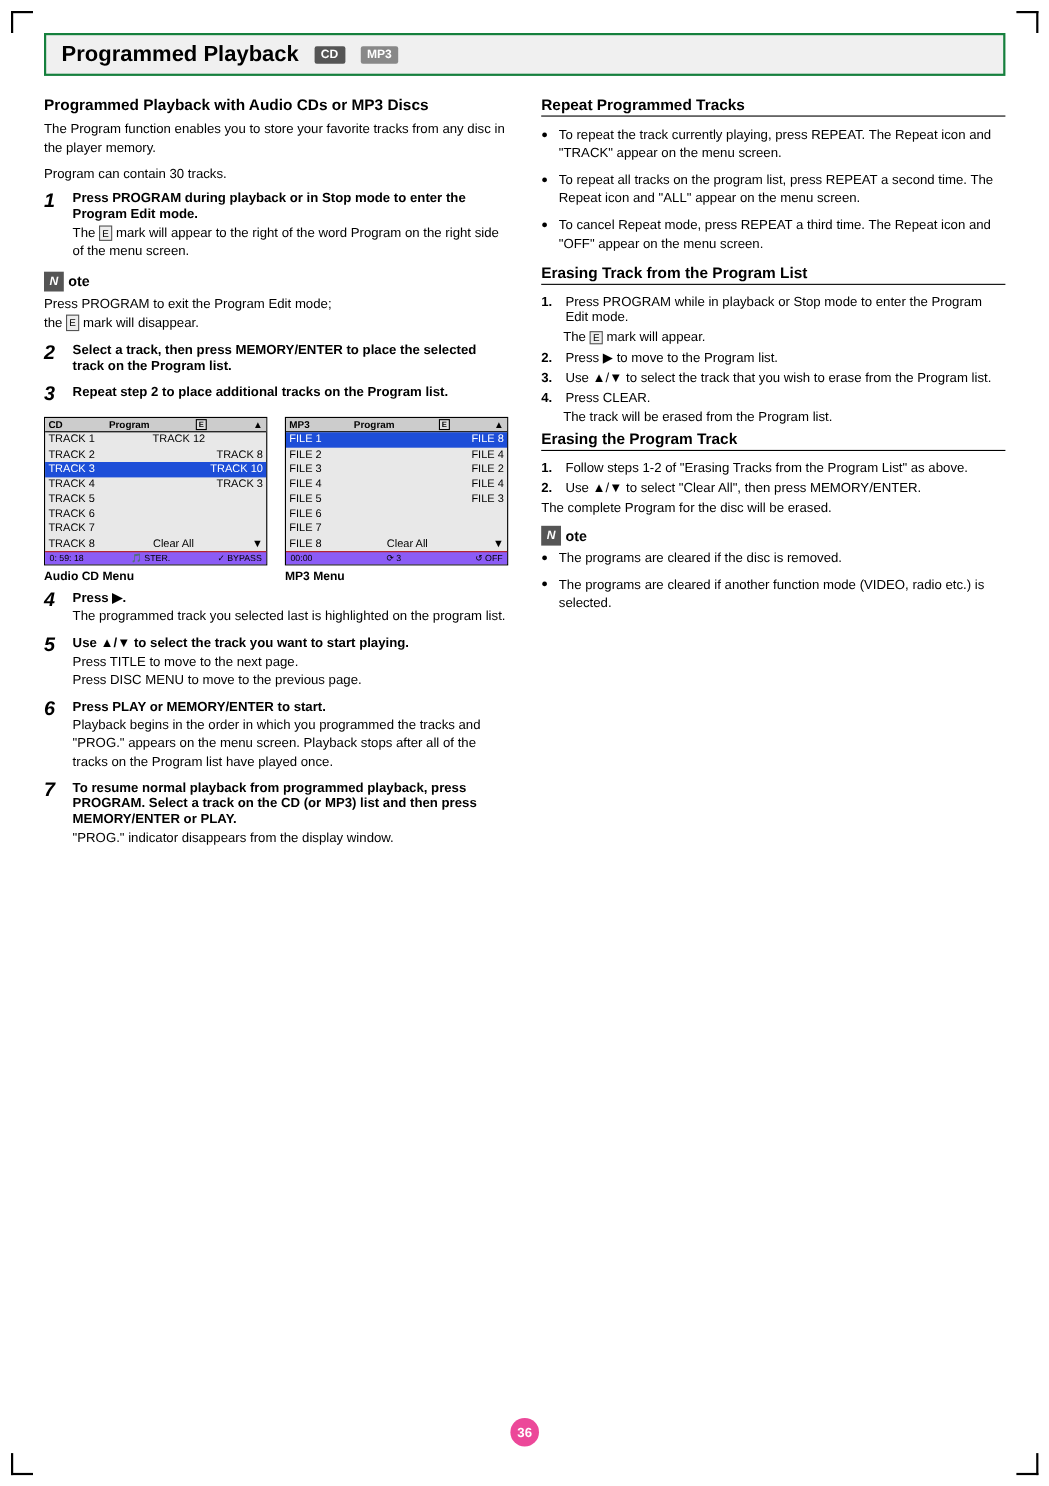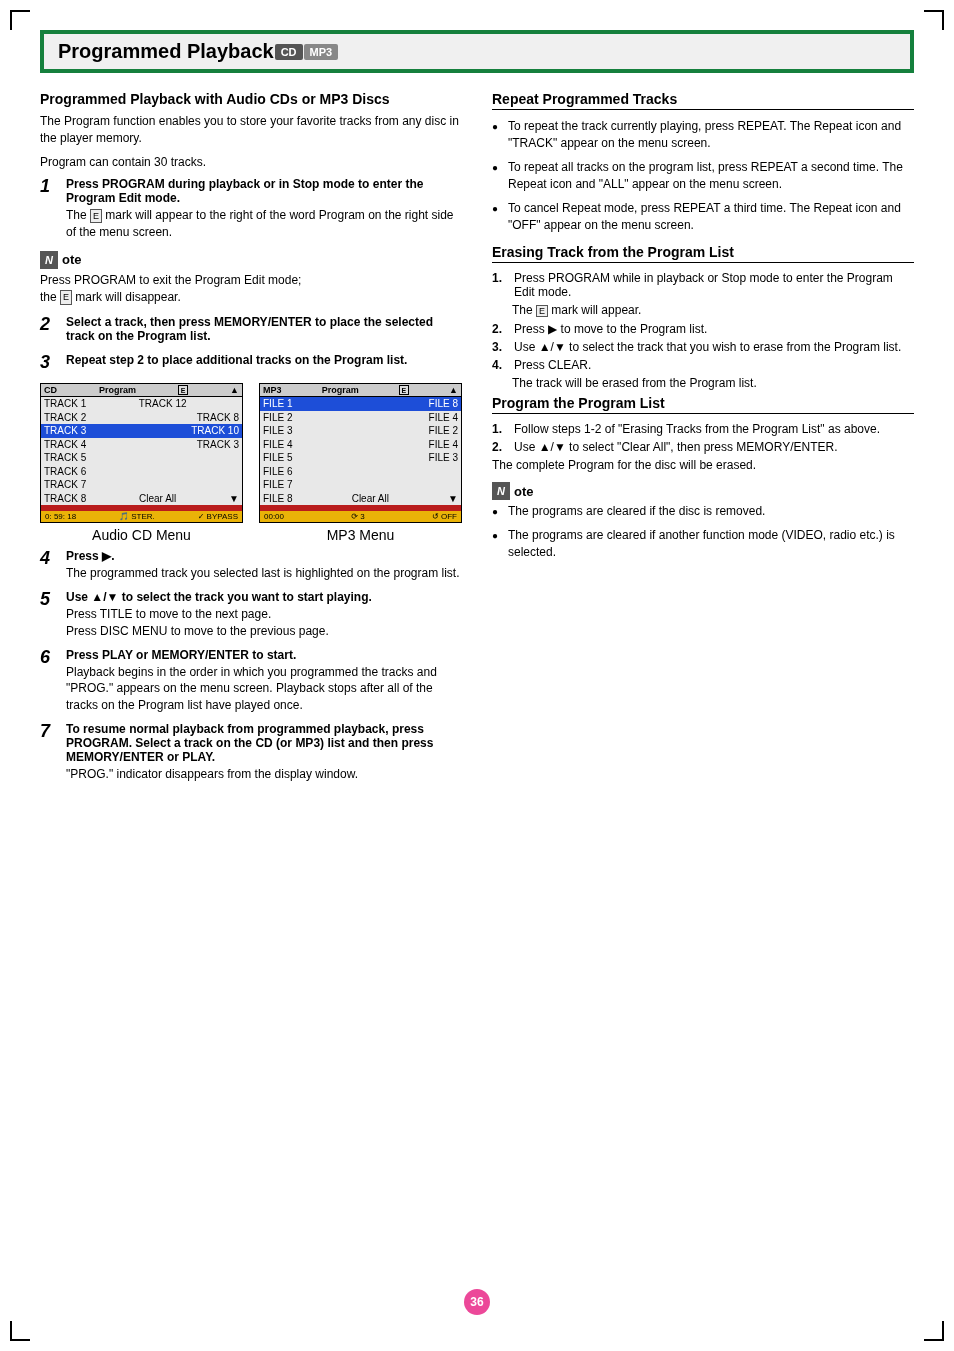--- a/index.html
+++ b/index.html
@@ -28,27 +28,27 @@
       border-color: #000;
       border-style: solid;
     }
     .corner-tl { top: 10px; left: 10px; border-width: 2px 0 0 2px; }
     .corner-tr { top: 10px; right: 10px; border-width: 2px 2px 0 0; }
     .corner-bl { bottom: 10px; left: 10px; border-width: 0 0 2px 2px; }
     .corner-br { bottom: 10px; right: 10px; border-width: 0 2px 2px 0; }
 
     
     .header-box {
-      border: 4px solid #15803d;
+      border: 2px solid #15803d;
       background: #f0f0f0;
       padding: 6px 14px;
       margin-bottom: 18px;
       display: flex;
       align-items: center;
-      gap: 1px;
+      gap: 14px;
     }
     .header-title {
       font-size: 20px;
       font-weight: bold;
     }
     .badge {
       background: #555;
       color: #fff;
       font-size: 11px;
       font-weight: bold;
@@ -145,24 +145,23 @@
     
     .screens-container {
       display: flex;
       gap: 16px;
       margin: 10px 0 6px 0;
     }
     .screen-wrap {
       flex: 1;
     }
     .screen-label {
-      font-size: 14px;
-      text-align: center;
+      font-size: 11px;
       margin-top: 4px;
-      font-weight: normal;
+      font-weight: bold;
     }
     .screen-box {
       border: 1.5px solid #000;
       background: #e8e8e8;
       padding: 0;
       font-size: 9px;
       width: 100%;
     }
     .screen-header-row {
       display: flex;
@@ -180,22 +179,22 @@
       font-size: 10px;
       line-height: 1.35;
     }
     .screen-row.highlighted {
       background: #1d4ed8;
       color: #fff;
     }
     .screen-footer {
       display: flex;
       justify-content: space-between;
-      background: #eab308;
-      border-top: 6px solid #b91c1c;
+      background: #8b5cf6;
+      border-top: 1px solid #b91c1c;
       padding: 1px 4px;
       font-size: 8px;
     }
     .screen-prog-icon {
       width: 10px;
       height: 10px;
       border: 1px solid #000;
       display: inline-flex;
       align-items: center;
       justify-content: center;
@@ -484,21 +483,21 @@
           <span style="font-weight:bold; min-width:18px;">3.</span>
           <span>Use ▲/▼ to select the track that you wish to erase from the Program list.</span>
         </div>
         <div style="display:flex; gap:4px; margin-bottom:4px;">
           <span style="font-weight:bold; min-width:18px;">4.</span>
           <span>Press CLEAR.</span>
         </div>
         <div style="margin-left:20px; margin-bottom:5px; font-size:12px;">The track will be erased from the Program list.</div>
       </div>
 
-      <div class="right-section-title">Program the Program List</div>
+      <div class="right-section-title">Erasing the Program Track</div>
       <div>
         <div style="display:flex; gap:4px; margin-bottom:4px;">
           <span style="font-weight:bold; min-width:18px;">1.</span>
           <span>Follow steps 1-2 of "Erasing Tracks from the Program List" as above.</span>
         </div>
         <div style="display:flex; gap:4px; margin-bottom:4px;">
           <span style="font-weight:bold; min-width:18px;">2.</span>
           <span>Use ▲/▼ to select "Clear All", then press MEMORY/ENTER.</span>
         </div>
         <div style="margin-bottom:8px; font-size:12px;">The complete Program for the disc will be erased.</div>

